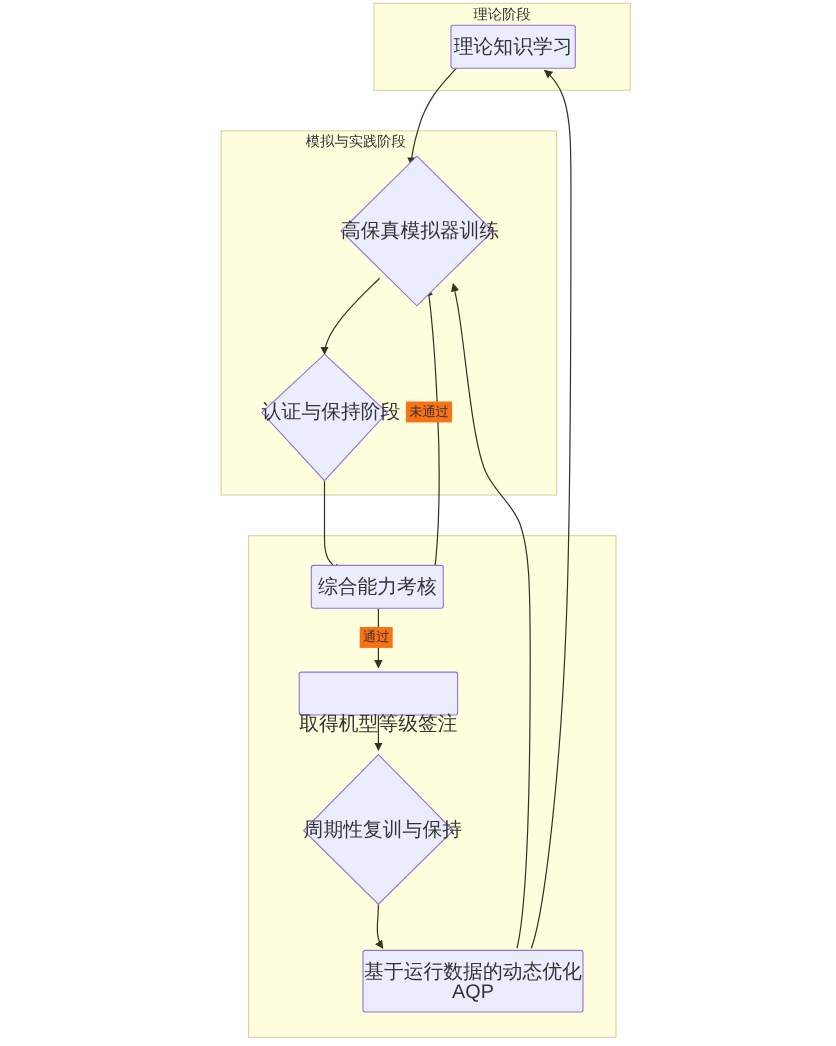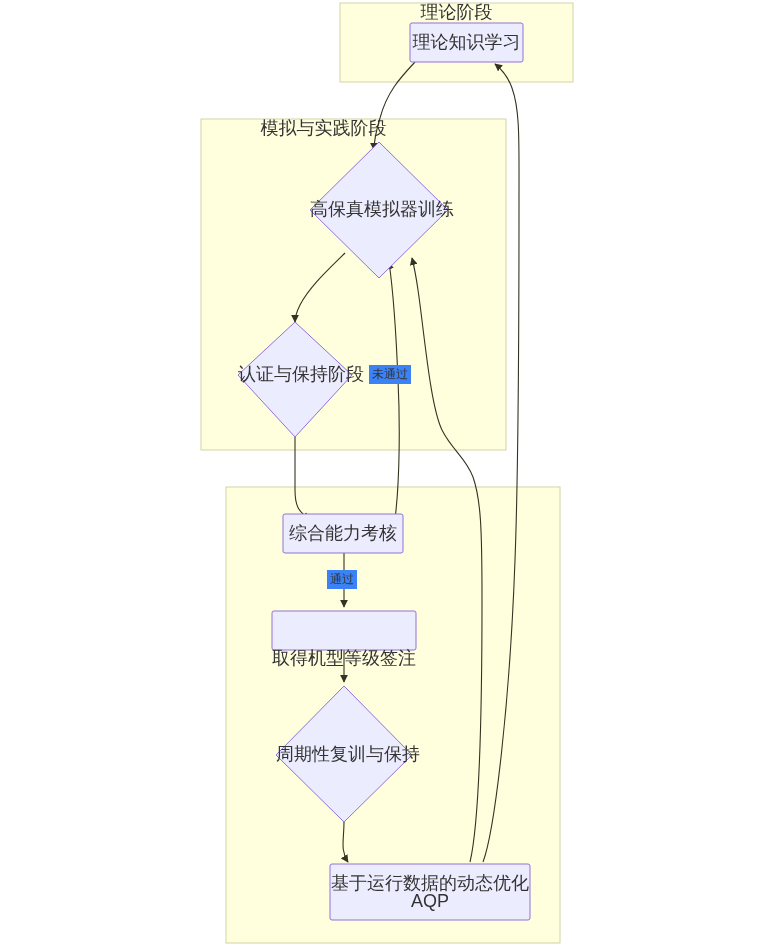--- a/index.html
+++ b/index.html
@@ -14,25 +14,25 @@
   .node-label,
   .edge-label{
     position:absolute;
     color:#333333;
     font-size:13px;
     line-height:17px;
     white-space:pre;
     text-align:center;
     pointer-events:none;
   }
-  .cluster-label{font-size:18px;color:#333;}
+  .cluster-label{font-size:13px;color:#333;}
   .node-label{font-size:18px;color:#333;}
   .edge-label{
     font-size:12px;
-    background:#3b82f6;
+    background:#f97316;
     padding:1px 3px;
     color:#333;
     text-align:center;
   }
 </style>
 </head>
 <body>
 
 <div id="canvas">
 

